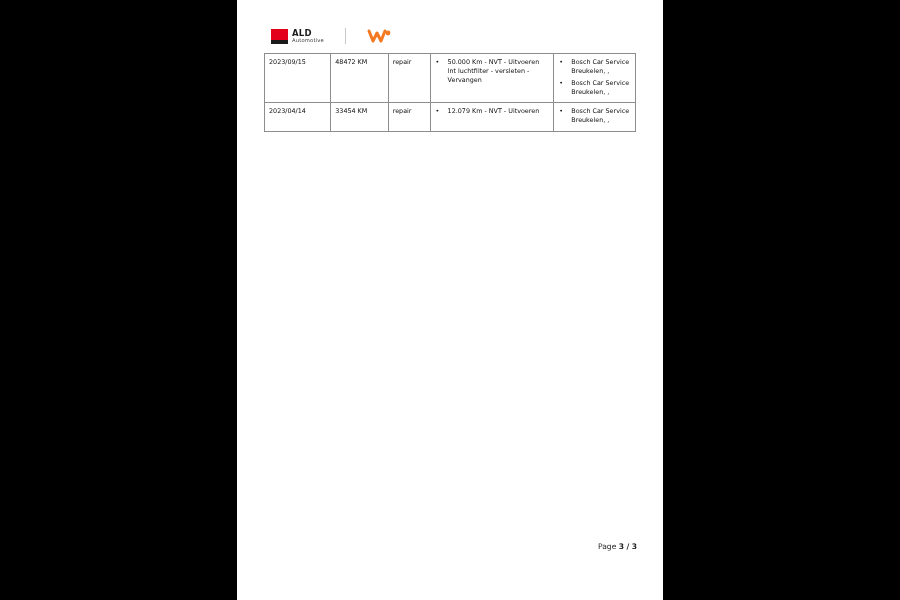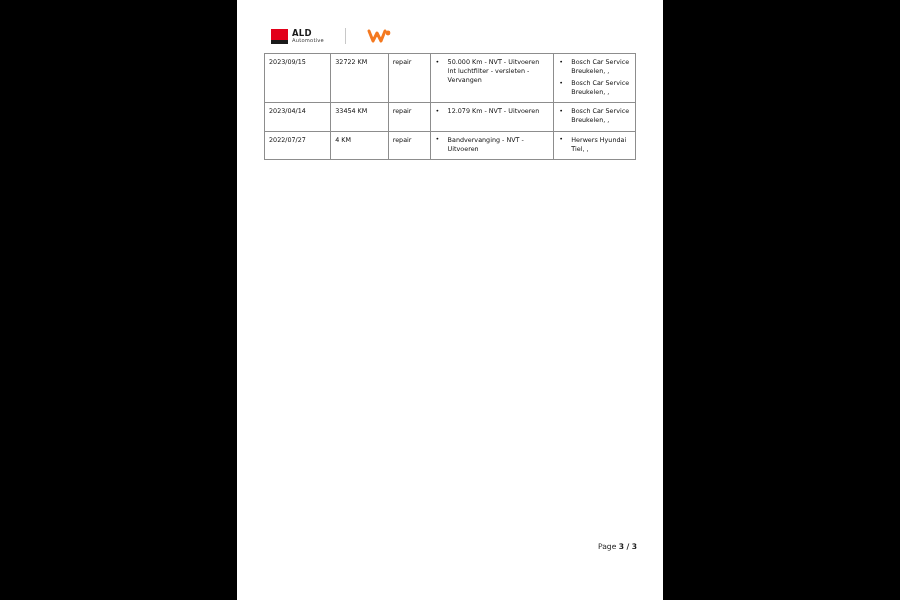--- a/index.html
+++ b/index.html
@@ -161,21 +161,21 @@
         <col class="col-date">
         <col class="col-odo">
         <col class="col-type">
         <col class="col-desc">
         <col class="col-vendor">
       </colgroup>
       <tbody>
 
         <tr>
           <td class="cell-center-v">2023/09/15</td>
-          <td class="cell-center-v">32722 KM</td>
+          <td class="cell-center-v">48472 KM</td>
           <td class="cell-center-v">repair</td>
           <td>
             <ul class="bullets">
               <li><span class="ind">50.000 Km        - NVT  - Uitvoeren  lnt luchtfilter  - versleten  - Vervangen</span></li>
             </ul>
           </td>
           <td>
             <ul class="bullets">
               <li><span class="ind">Bosch Car Service Breukelen, ,</span></li>
               <li><span class="ind">Bosch Car Service Breukelen, ,</span></li>
@@ -192,35 +192,20 @@
               <li><span class="ind">12.079 Km        - NVT  - Uitvoeren</span></li>
             </ul>
           </td>
           <td>
             <ul class="bullets">
               <li><span class="ind">Bosch Car Service Breukelen, ,</span></li>
             </ul>
           </td>
         </tr>
 
-        <tr>
-          <td class="cell-center-v">2022/07/27</td>
-          <td class="cell-center-v">4 KM</td>
-          <td class="cell-center-v">repair</td>
-          <td>
-            <ul class="bullets">
-              <li><span class="ind">Bandvervanging   -  NVT                          -  Uitvoeren</span></li>
-            </ul>
-          </td>
-          <td>
-            <ul class="bullets">
-              <li><span class="ind">Herwers Hyundai Tiel, ,</span></li>
-            </ul>
-          </td>
-        </tr>
       </tbody>
     </table>
 
     <div class="page-footer">
       <span>Page</span>
       <b>3</b>
       <b>/</b>
       <b>3</b>
     </div>
 

